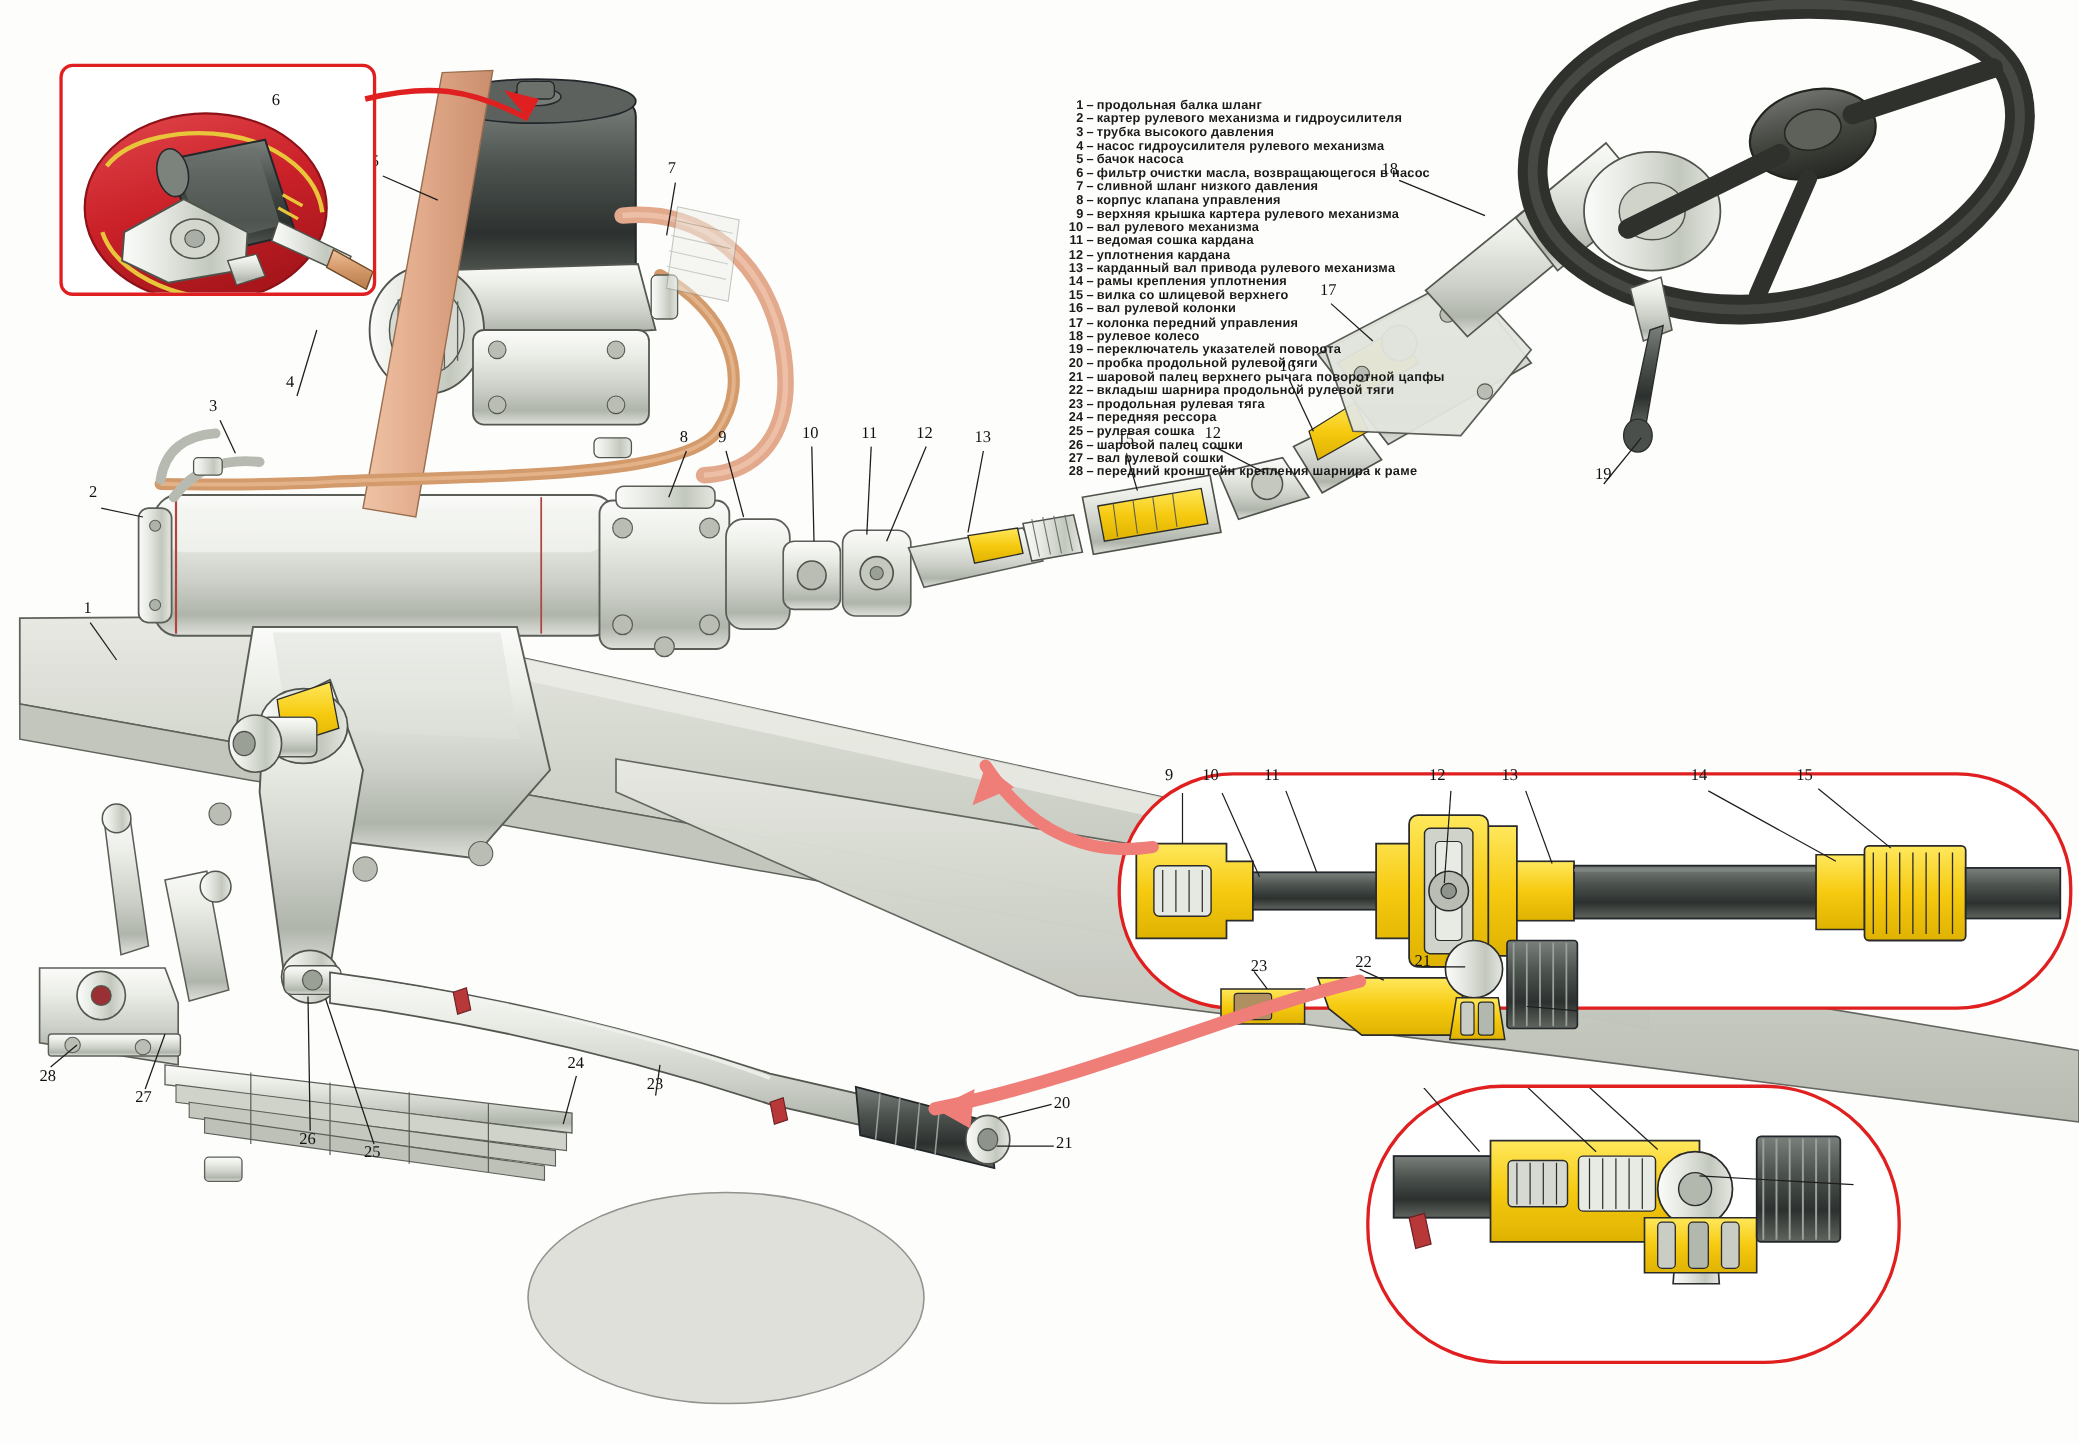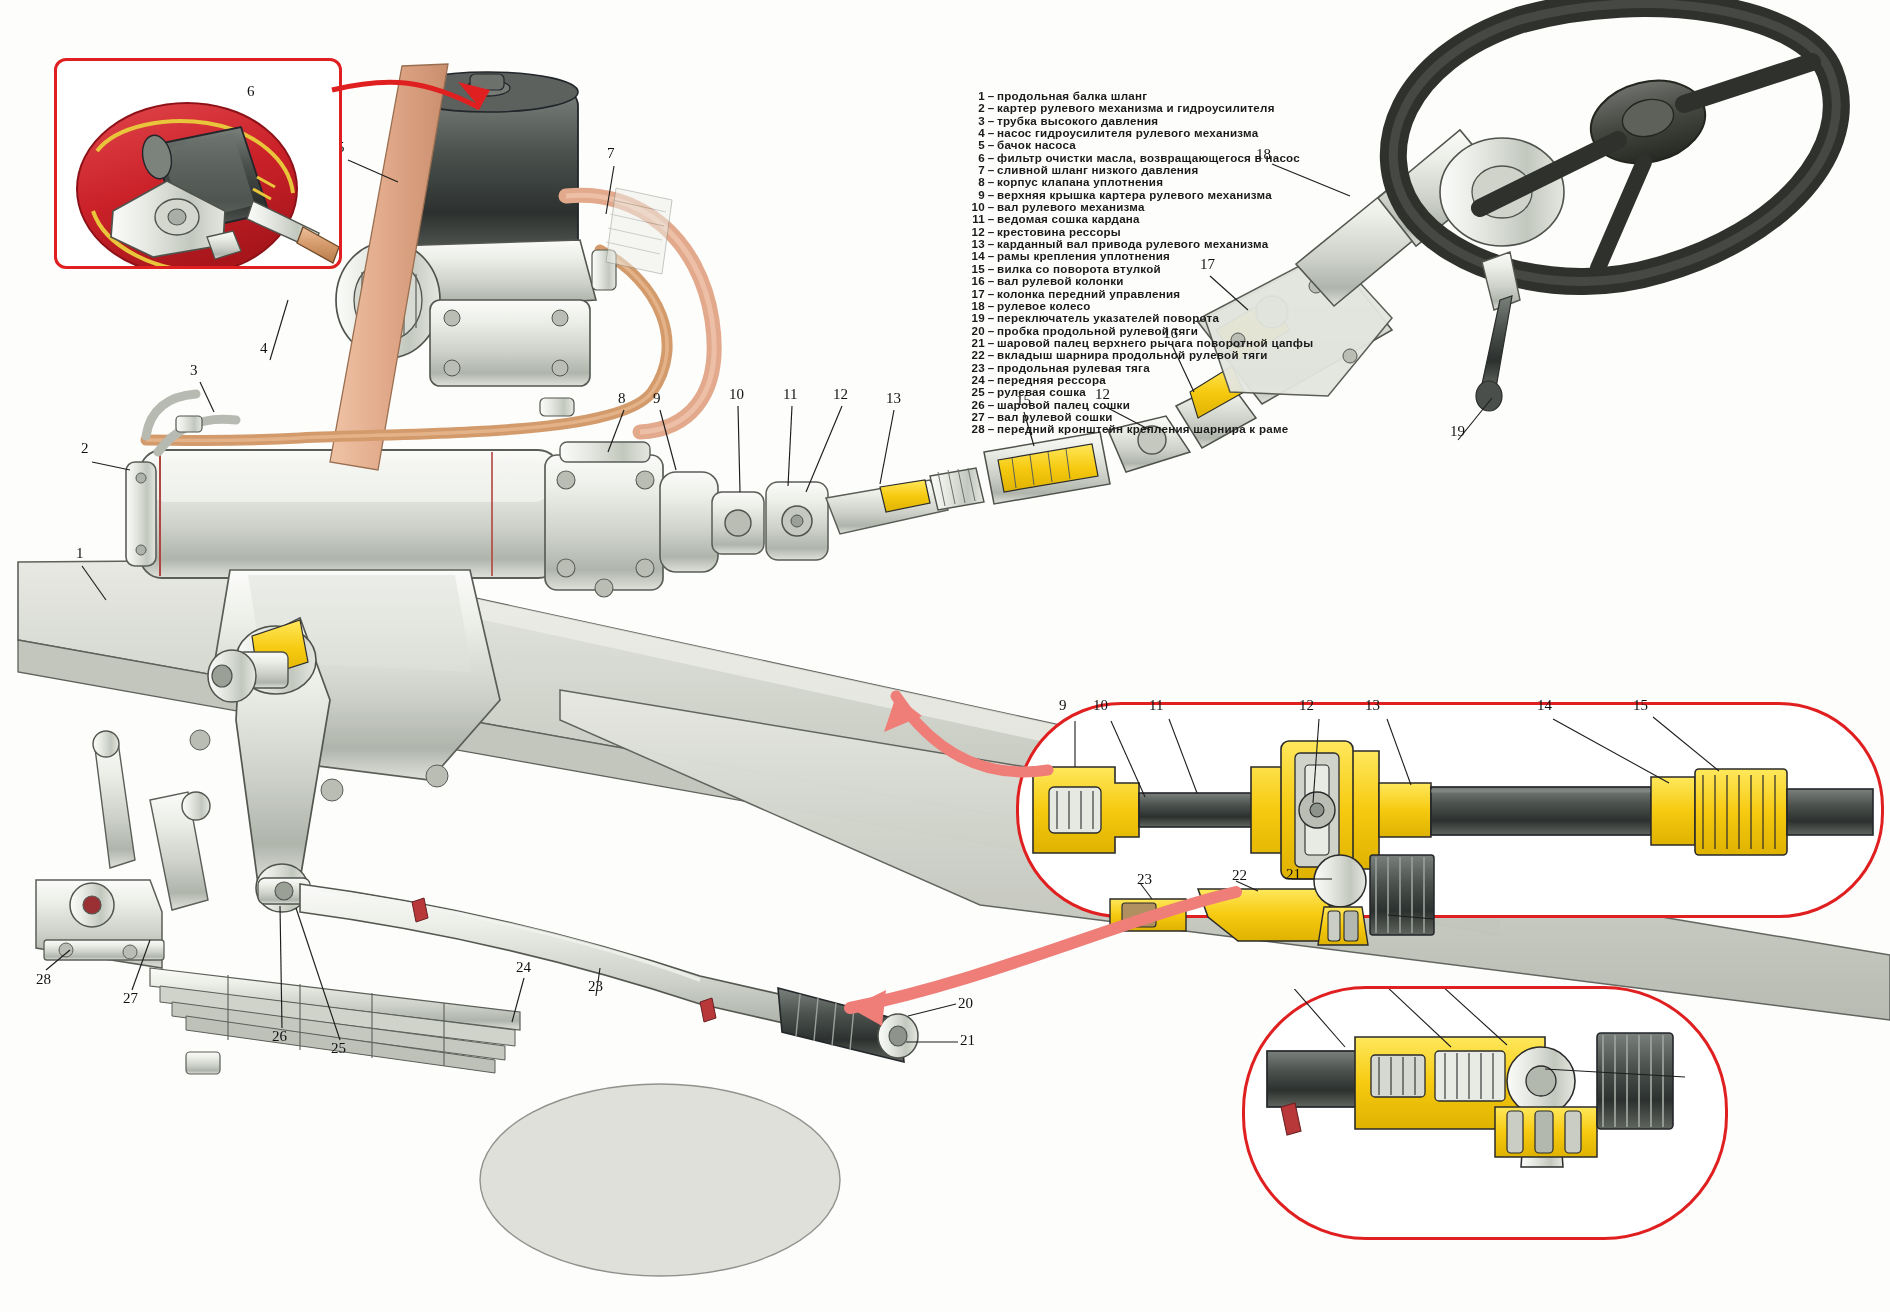--- a/index.html
+++ b/index.html
@@ -630,56 +630,56 @@
         <span class="ltxt">фильтр очистки масла, возвращающегося в насос</span>
       </div>
     <div class="lrow">
         <span class="lnum">7</span>
         <span class="ldash">–</span>
         <span class="ltxt">сливной шланг низкого давления</span>
       </div>
     <div class="lrow">
         <span class="lnum">8</span>
         <span class="ldash">–</span>
-        <span class="ltxt">корпус клапана уплотнения</span>
+        <span class="ltxt">корпус клапана управления</span>
       </div>
     <div class="lrow">
         <span class="lnum">9</span>
         <span class="ldash">–</span>
         <span class="ltxt">верхняя крышка картера рулевого механизма</span>
       </div>
     <div class="lrow">
         <span class="lnum">10</span>
         <span class="ldash">–</span>
         <span class="ltxt">вал рулевого механизма</span>
       </div>
     <div class="lrow">
         <span class="lnum">11</span>
         <span class="ldash">–</span>
         <span class="ltxt">ведомая сошка кардана</span>
       </div>
     <div class="lrow">
         <span class="lnum">12</span>
         <span class="ldash">–</span>
-        <span class="ltxt">крестовина рессоры</span>
+        <span class="ltxt">уплотнения кардана</span>
       </div>
     <div class="lrow">
         <span class="lnum">13</span>
         <span class="ldash">–</span>
         <span class="ltxt">карданный вал привода рулевого механизма</span>
       </div>
     <div class="lrow">
         <span class="lnum">14</span>
         <span class="ldash">–</span>
         <span class="ltxt">рамы крепления уплотнения</span>
       </div>
     <div class="lrow">
         <span class="lnum">15</span>
         <span class="ldash">–</span>
-        <span class="ltxt">вилка со поворота втулкой</span>
+        <span class="ltxt">вилка со шлицевой верхнего</span>
       </div>
     <div class="lrow">
         <span class="lnum">16</span>
         <span class="ldash">–</span>
         <span class="ltxt">вал рулевой колонки</span>
       </div>
     <div class="lrow">
         <span class="lnum">17</span>
         <span class="ldash">–</span>
         <span class="ltxt">колонка передний управления</span>

